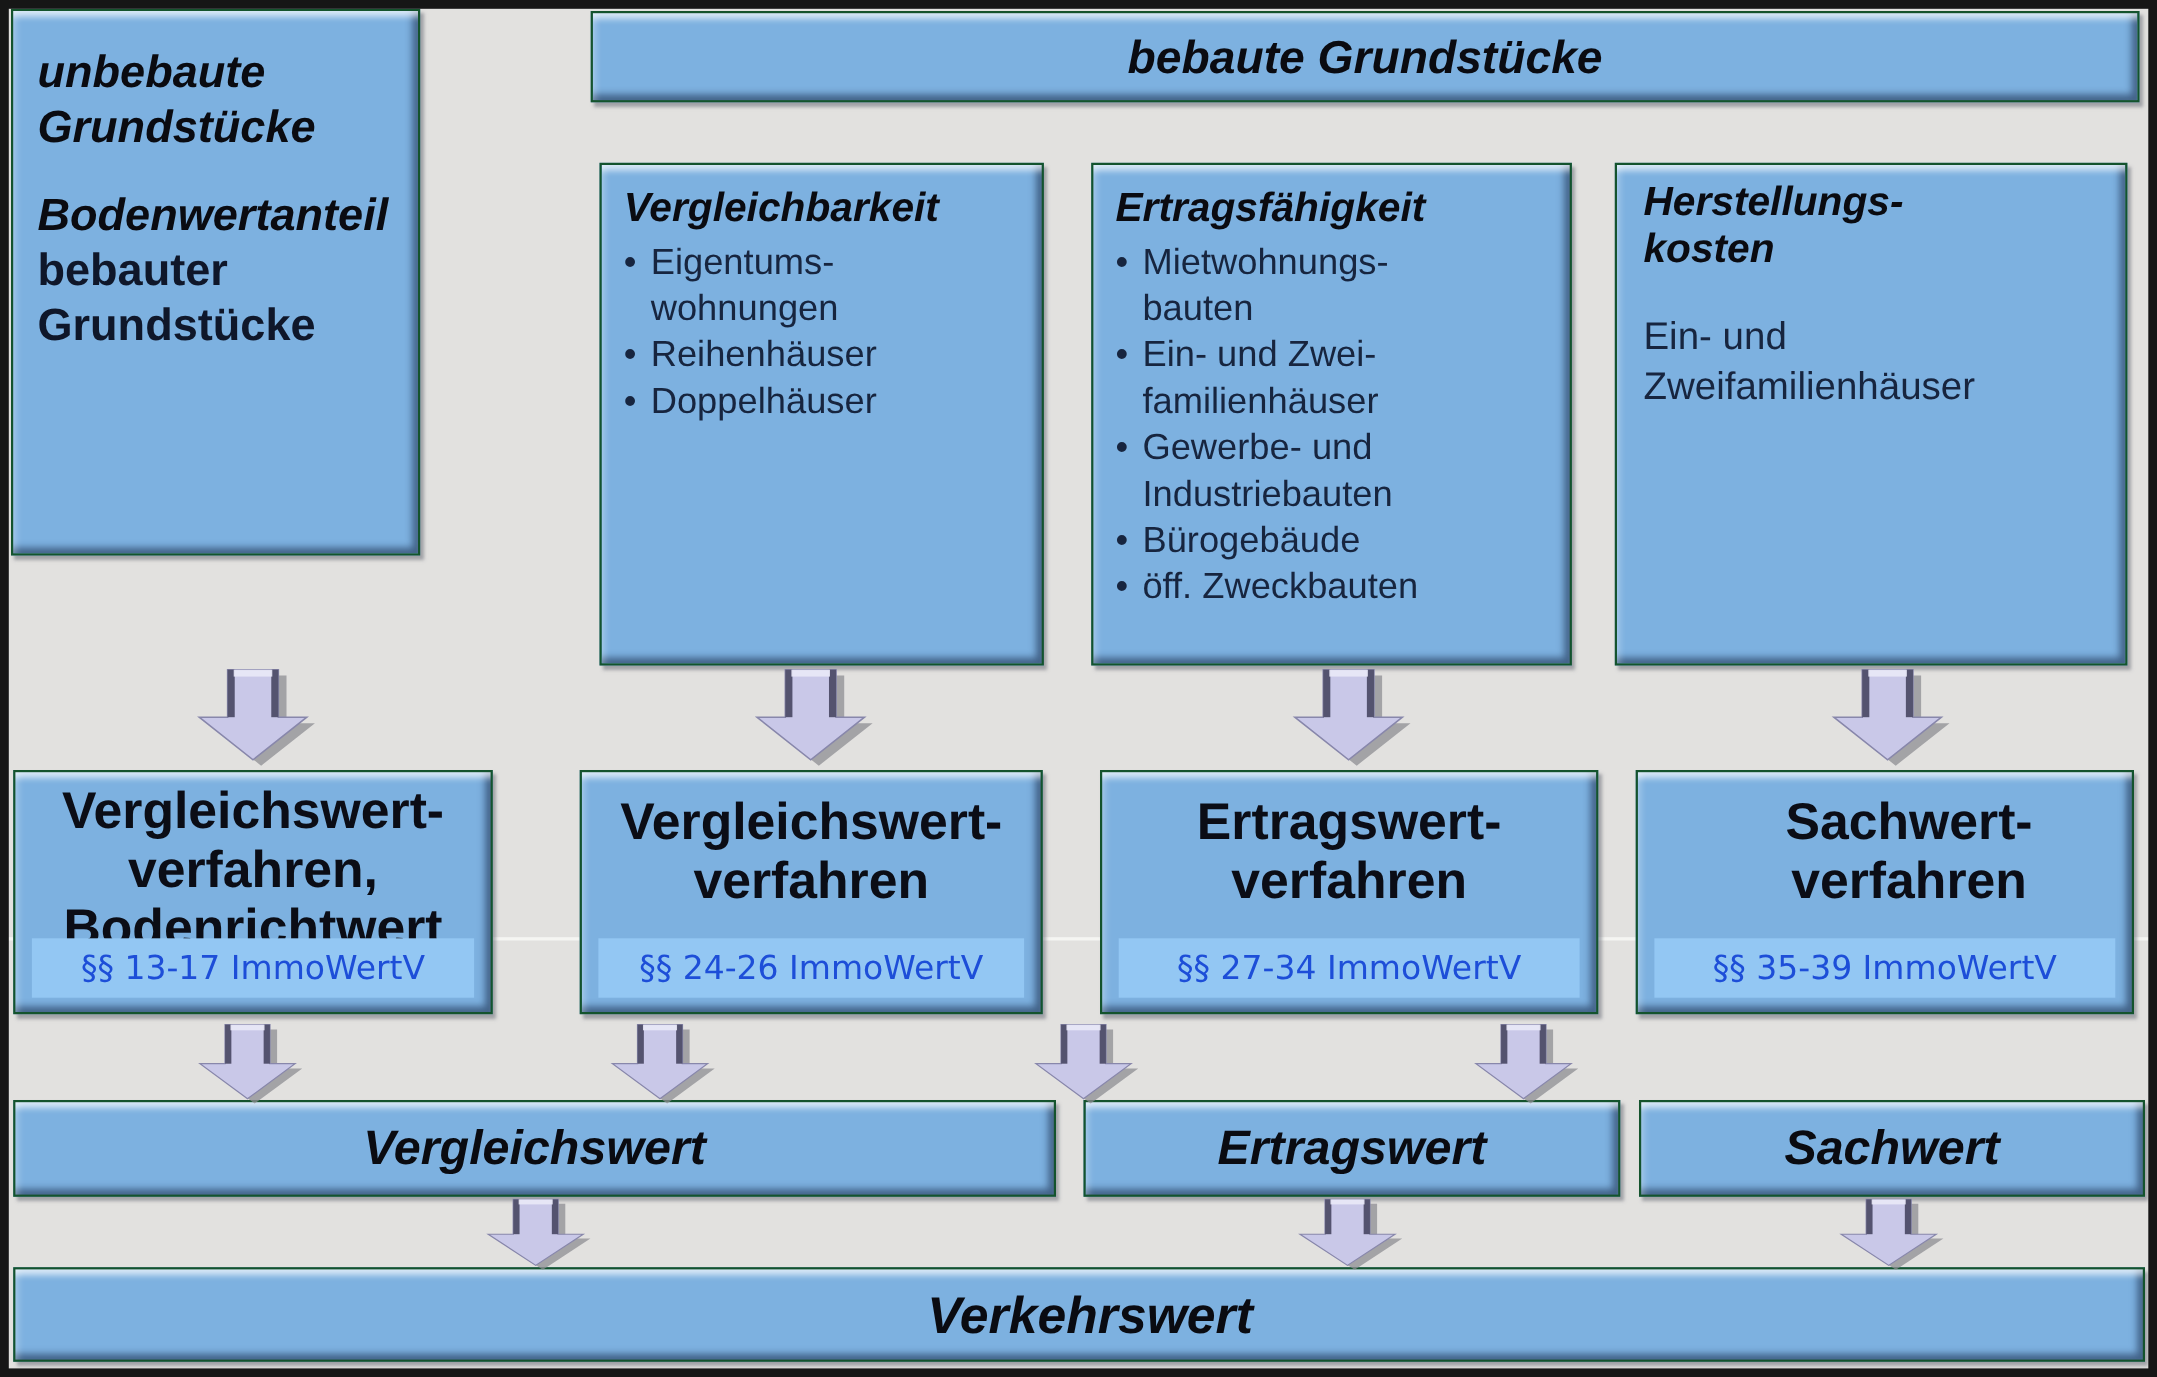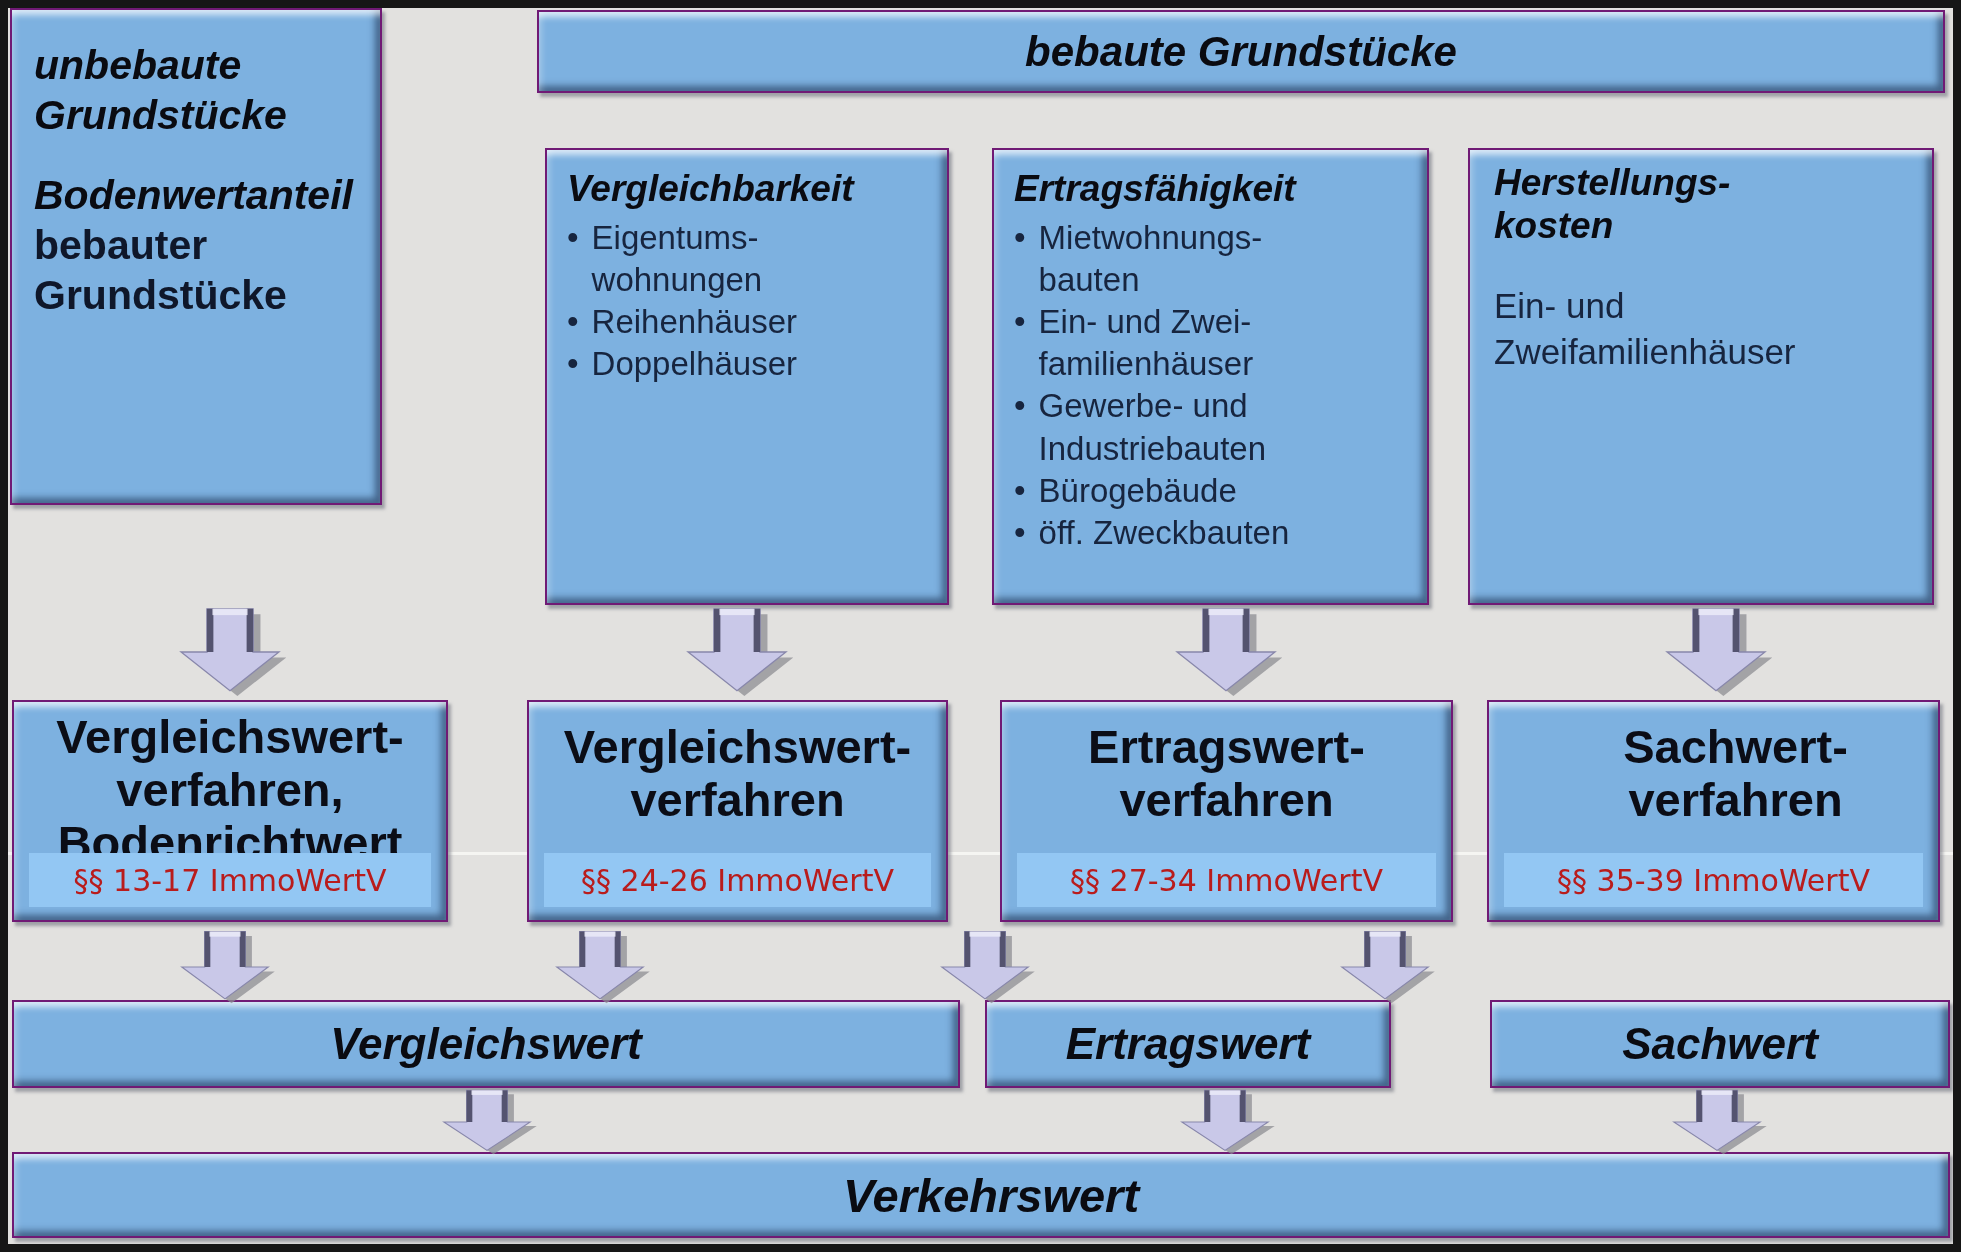--- a/index.html
+++ b/index.html
@@ -11,21 +11,21 @@
   .frame {
     position:absolute; inset:0; border:8px solid #161616;
     z-index:60; pointer-events:none; box-sizing:border-box;
   }
   .divider-line {
     position:absolute; left:0; right:0; top:852px; height:3px;
     background:rgba(248,248,246,0.85); z-index:1;
   }
   .box {
     position:absolute; box-sizing:border-box; z-index:2;
-    background:#7db1e0; border:2px solid #701a75;
+    background:#7db1e0; border:2px solid #14532d;
     box-shadow:
       inset 0 9px 6px -4px rgba(255,255,255,0.70),
       inset 7px 0 6px -4px rgba(255,255,255,0.28),
       inset -10px -10px 7px -5px rgba(22,42,72,0.58),
       3px 4px 3px rgba(105,110,120,0.55);
   }
   .flexc { display:flex; align-items:center; justify-content:center; }
   .t-heavy-italic { font-style:italic; font-weight:700; color:#0a0b11; white-space:pre-line; }
   .t-heavy { font-weight:700; color:#0f172a; white-space:pre-line; }
 
@@ -58,27 +58,27 @@
   #box-m3 { left:1000px; width:453px; }
   #box-m4 { left:1487px; width:453px;padding-left:44px; }
   .method .m-title {
     font-weight:700; font-size:47px; line-height:1.13; text-align:center;
     color:#0b0d16; white-space:pre-line; padding-top:18px;
   }
   #box-m1 .m-title { padding-top:8px; }
   .strip {
     position:absolute; left:15px; right:15px; bottom:13px; height:54px;
     background:#93c7f3; display:flex; align-items:center; justify-content:center;
-    font-family:"DejaVu Sans", sans-serif; font-size:30px; color:#b91c1c;
+    font-family:"DejaVu Sans", sans-serif; font-size:30px; color:#1d4ed8;
   }
 
   
   .result { top:1000px; height:88px; }
   #bar-vergleichswert { left:12px;   width:948px; }
-  #bar-ertragswert    { left:985px;  width:406px; }
+  #bar-ertragswert    { left:985px;  width:488px; }
   #bar-sachwert       { left:1490px; width:460px; }
   .result .r-lbl { font-style:italic; font-weight:700; font-size:44px; color:#0a0b11; }
 
   
   #bar-verkehrswert { left:12px; top:1152px; width:1938px; height:86px;padding-left:20px; }
   #bar-verkehrswert .r-lbl { font-style:italic; font-weight:700; font-size:47px; color:#0a0b11; }
 
   
   .arrow { position:absolute; z-index:3; }
   .a-r1 { top:607px;  width:120px; height:90px; }

